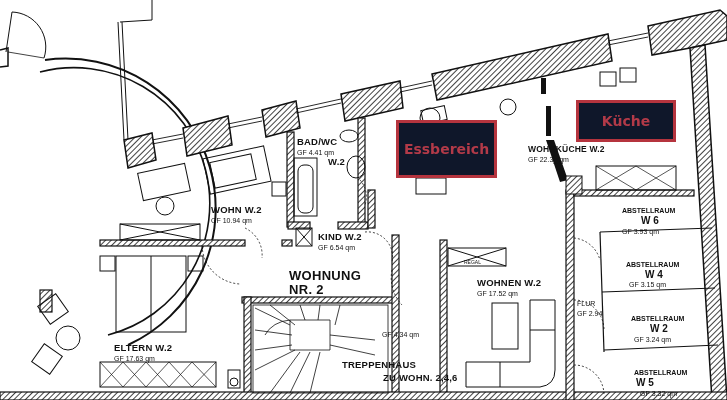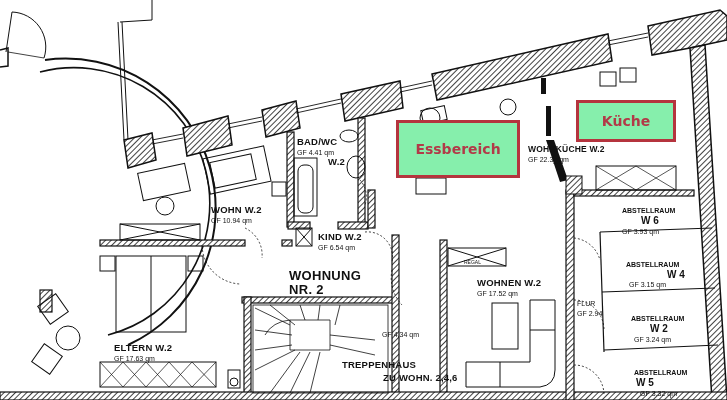--- a/index.html
+++ b/index.html
@@ -4,21 +4,21 @@
 <style>
   html, body { margin:0; padding:0; background:#ffffff; }
   body { width:727px; height:400px; overflow:hidden; position:relative; font-family:"Liberation Sans", sans-serif; }
   #plan { position:absolute; left:0; top:0; width:727px; height:400px; }
   .lbl { position:absolute; font-family:"Liberation Sans", sans-serif; color:#111; white-space:nowrap; line-height:1; }
   .room { font-weight:bold; font-size:9.5px; letter-spacing:0.2px; }
   .area { font-size:7px; }
   .big { font-weight:bold; font-size:13px; letter-spacing:0.3px; }
   .stor-h { font-size:7px; font-weight:bold; }
   .stor-w { font-size:10px; font-weight:bold; }
-  .anno { position:absolute; border:3px solid #b5343e; background:#86efac; box-sizing:border-box; display:flex; align-items:center; justify-content:center; }
+  .anno { position:absolute; border:3px solid #b5343e; background:#0f172a; box-sizing:border-box; display:flex; align-items:center; justify-content:center; }
   .anno span { color:#b23a48; font-weight:bold; font-size:14px; font-family:"DejaVu Sans", sans-serif; }
 </style>
 </head>
 <body>
 
 <svg id="plan" viewBox="0 0 727 400" xmlns="http://www.w3.org/2000/svg">
   <defs>
     <pattern id="hatch" width="4" height="4" patternUnits="userSpaceOnUse" patternTransform="rotate(45)">
       <rect width="4" height="4" fill="#fff"></rect>
       <line x1="0" y1="0" x2="0" y2="4" stroke="#111" stroke-width="1.6"></line>
@@ -171,21 +171,21 @@
     <circle cx="430" cy="118" r="10"></circle>
     <circle cx="508" cy="107" r="8"></circle>
     <rect x="596" y="166" width="80" height="24"></rect>
     <path d="M596 166 L636 190 L676 166 M596 190 L636 166 L676 190" stroke-width="0.7"></path>
     <rect x="416" y="178" width="30" height="16"></rect>
     <rect x="600" y="72" width="16" height="14"></rect>
       <rect x="620" y="68" width="16" height="14"></rect>
   </g>
 </svg>
 
-<div class="anno" style="left:396px;top:120px;width:124px;height:58px;">
+<div class="anno" style="left:396px;top:120px;width:101px;height:58px;">
   <span>Essbereich</span>
 </div>
 <div class="anno" style="left:576px;top:100px;width:100px;height:42px;">
   <span>Küche</span>
 </div>
 
 <div class="lbl room" style="left:297px;top:137px;">BAD/WC</div>
 <div class="lbl area" style="left:297px;top:149px;">GF 4.41 qm</div>
 <div class="lbl room" style="left:328px;top:157px;">W.2</div>
 
@@ -213,21 +213,21 @@
 <div class="lbl room" style="left:342px;top:373px;margin-left:41px;">ZU WOHN. 2,4,6</div>
 
 <div class="lbl area" style="left:577px;top:300px;font-size:7px;">FLUR</div>
 <div class="lbl area" style="left:577px;top:310px;font-size:7px;">GF 2.94</div>
 
 <div class="lbl stor-h" style="left:622px;top:207px;">ABSTELLRAUM</div>
 <div class="lbl stor-w" style="left:641px;top:216px;">W 6</div>
 <div class="lbl area" style="left:622px;top:228px;">GF 3.93 qm</div>
 
 <div class="lbl stor-h" style="left:626px;top:261px;">ABSTELLRAUM</div>
-<div class="lbl stor-w" style="left:645px;top:270px;margin-left:22px;">W 4</div>
+<div class="lbl stor-w" style="left:645px;top:270px;">W 4</div>
 <div class="lbl area" style="left:629px;top:281px;">GF 3.15 qm</div>
 
 <div class="lbl stor-h" style="left:631px;top:315px;">ABSTELLRAUM</div>
 <div class="lbl stor-w" style="left:650px;top:324px;">W 2</div>
 <div class="lbl area" style="left:634px;top:336px;">GF 3.24 qm</div>
 
 <div class="lbl stor-h" style="left:634px;top:369px;">ABSTELLRAUM</div>
 <div class="lbl stor-w" style="left:636px;top:378px;">W 5</div>
 <div class="lbl area" style="left:640px;top:390px;">GF 3.32 qm</div>
 

